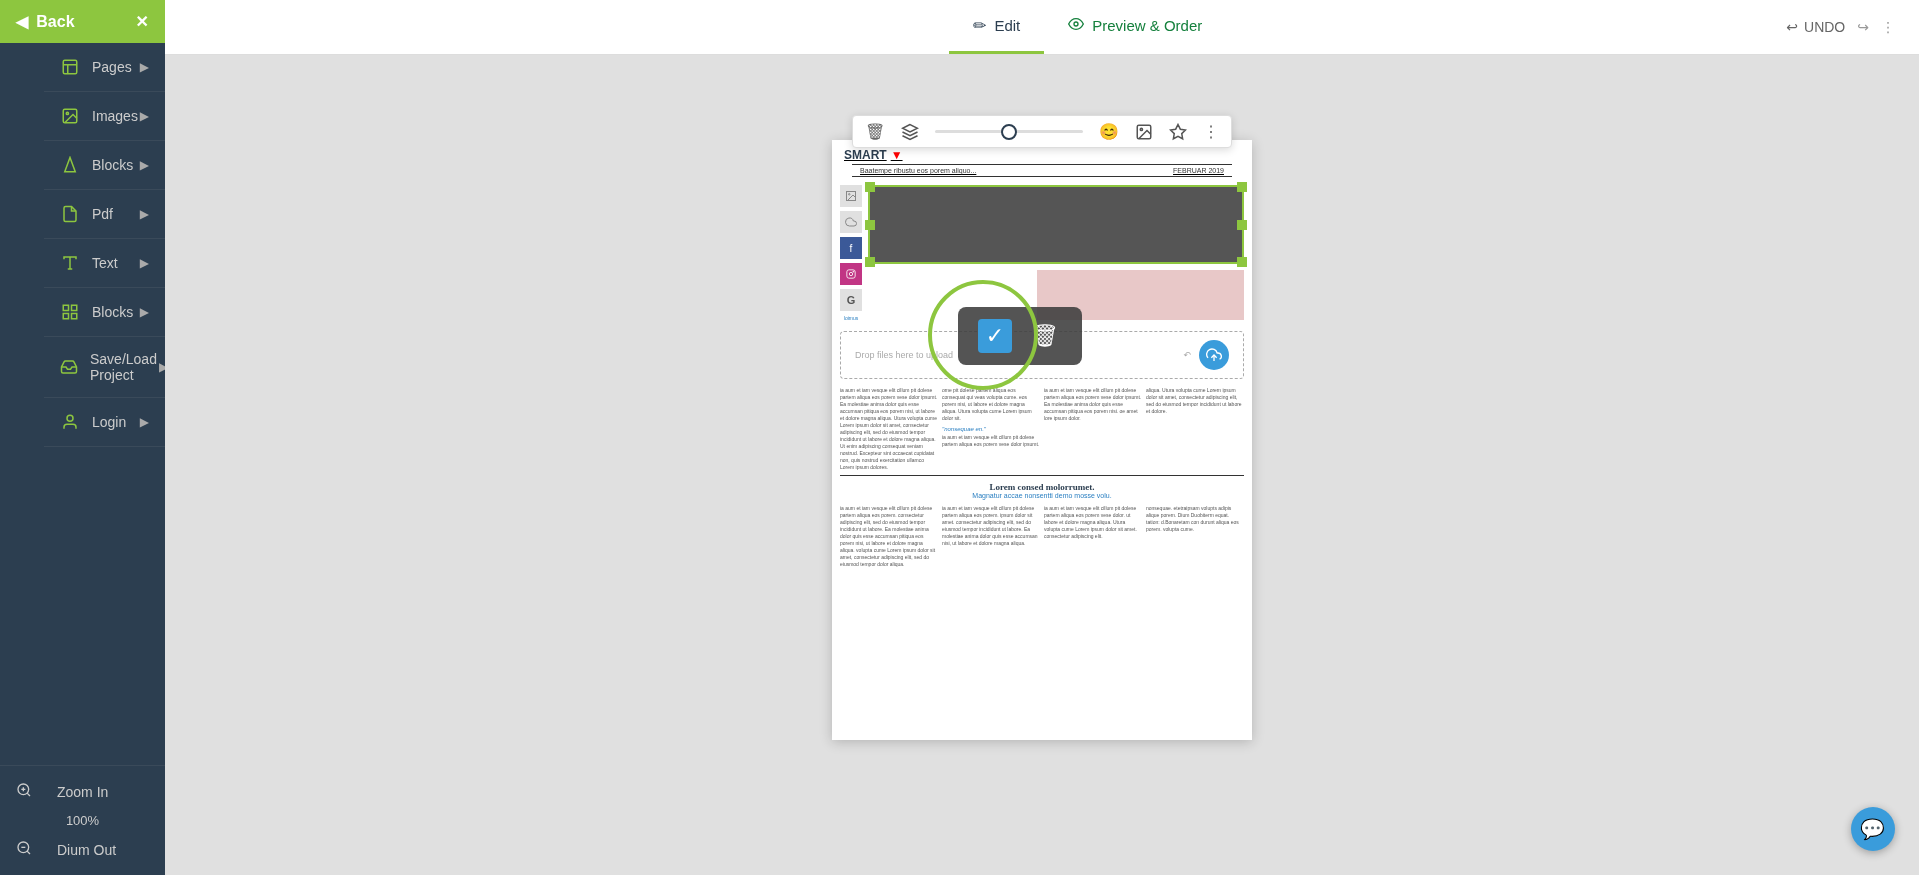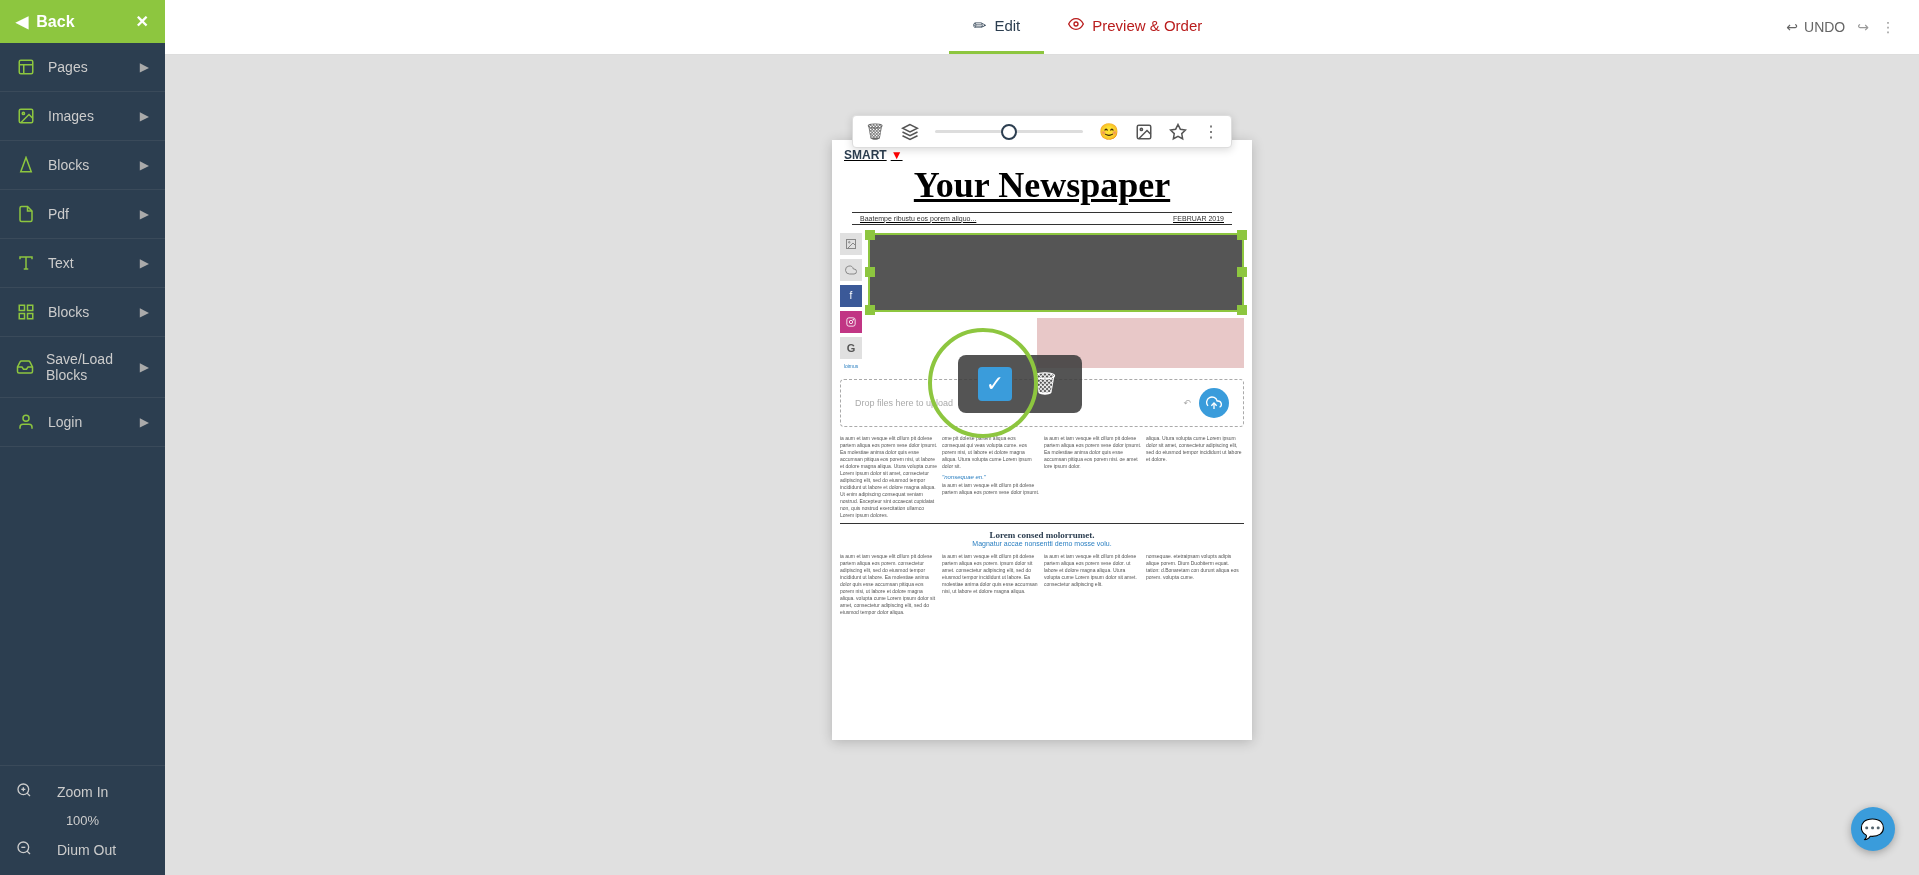--- a/index.html
+++ b/index.html
@@ -30,20 +30,21 @@
     .sidebar-back-left {
       display: flex;
       align-items: center;
       gap: 8px;
     }
 
     .sidebar-nav {
       flex: 1;
       display: flex;
       flex-direction: column;
+      padding-left: 44px;
     }
 
     .sidebar-item {
       display: flex;
       align-items: center;
       justify-content: space-between;
       padding: 14px 16px;
       color: #ccc;
       cursor: pointer;
       font-size: 14px;
@@ -119,21 +120,21 @@
     }
 
     .header-tab {
       display: flex;
       align-items: center;
       gap: 8px;
       padding: 0 24px;
       height: 100%;
       cursor: pointer;
       font-size: 15px;
-      color: #b91c1c;
+      color: #15803d;
       border-bottom: 3px solid transparent;
     }
 
     .header-tab.active {
       color: #2c3e50;
       border-bottom: 3px solid #8dc63f;
     }
 
     .tab-icon { font-size: 16px; }
 
@@ -520,21 +521,21 @@
     </div>
 
     <div class="sidebar-item">
       <div class="sidebar-item-left">
         <span class="sidebar-item-icon">
           <svg width="18" height="18" viewBox="0 0 24 24" fill="none" stroke="#8dc63f" stroke-width="2">
               <polyline points="22 12 16 12 14 15 10 15 8 12 2 12"></polyline>
               <path d="M5.45 5.11L2 12v6a2 2 0 0 0 2 2h16a2 2 0 0 0 2-2v-6l-3.45-6.89A2 2 0 0 0 16.76 4H7.24a2 2 0 0 0-1.79 1.11z"></path>
             </svg>
         </span>
-        <span>Save/Load Blocks</span>
+        <span>Save/Load Project</span>
       </div>
       <span class="sidebar-chevron">▶</span>
     </div>
 
     <div class="sidebar-item">
       <div class="sidebar-item-left">
         <span class="sidebar-item-icon">
           <svg width="18" height="18" viewBox="0 0 24 24" fill="none" stroke="#8dc63f" stroke-width="2">
               <path d="M20 21v-2a4 4 0 0 0-4-4H8a4 4 0 0 0-4 4v2"></path>
               <circle cx="12" cy="7" r="4"></circle>
@@ -630,21 +631,20 @@
         <span class="toolbar-btn">⋮</span>
       </div>
 
       <div class="page-canvas">
 
         <div class="page-header-area">
           <div class="page-logo">
             <span>SMART</span>
             <span class="logo-red">▼</span>
           </div>
-          <div class="page-title">Your Newspaper</div>
           <div class="page-subtitle">
             <span>Baatempe ribustu eos porem aliquo...</span>
             <span>FEBRUAR 2019</span>
           </div>
         </div>
 
         <div class="page-content-row" style="margin-top:4px;">
 
           <div class="social-sidebar">
             <div class="social-icon-box">

